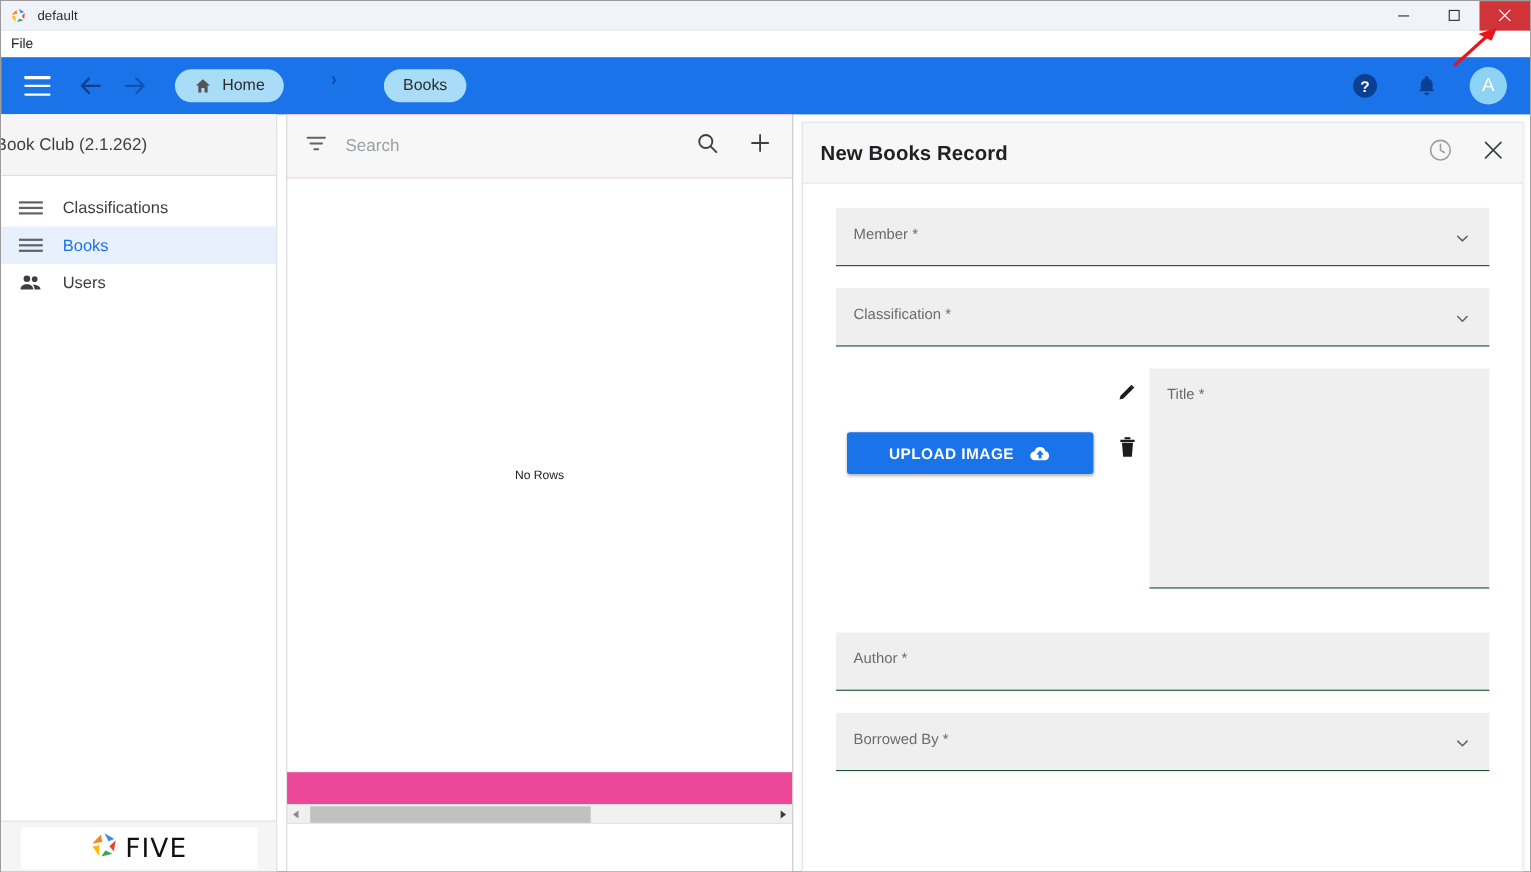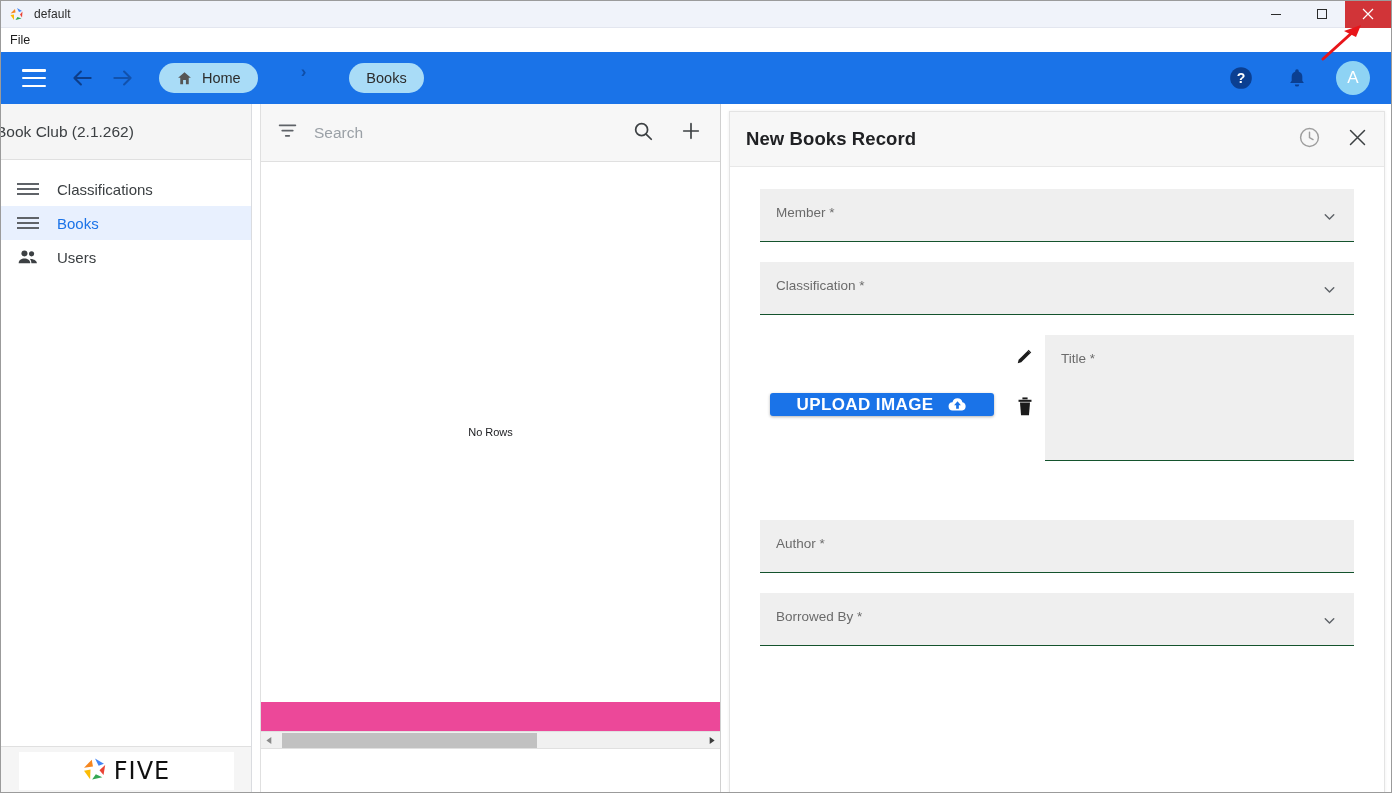--- a/index.html
+++ b/index.html
@@ -158,30 +158,30 @@
   .rp-body { padding: 22px 30px 0 30px; }
 
   .field {
     background: #efefef; border-bottom: 1px solid #14532d;
     height: 53px; position: relative; margin-bottom: 20px;
   }
   .field .lbl {
     position: absolute; left: 16px; top: 16px; font-size: 13.5px; color: #6b6b6b;
   }
   .field .chev { position: absolute; right: 16px; top: 19px; }
-  .field.tall { height: 126px; }
+  .field.tall { height: 200px; }
 
   .image-row { display: flex; margin-bottom: 20px; }
   .upload-col { width: 255px; position: relative; height: 165px; }
   .btn-upload {
     position: absolute; left: 10px; top: 58px;
-    height: 23px; background: #1a73e8; color: #fff;
+    height: 38px; background: #1a73e8; color: #fff;
     border: none; border-radius: 3px; padding: 0 20px;
     display: flex; align-items: center; justify-content: center;
-    font-size: 17px; font-weight: bold; letter-spacing: .4px; width: 224px;
+    font-size: 14px; font-weight: bold; letter-spacing: .4px; width: 224px;
     box-shadow: 0 1px 3px rgba(0,0,0,.3);
     font-family: "Liberation Sans", sans-serif; cursor: pointer;
   }
   .btn-upload .cloud { margin-left: 13px; display: flex; }
   .icon-col { width: 30px; position: relative; height: 165px; }
   .icon-col .pen { position: absolute; top: 12px; left: 0; }
   .icon-col .trash { position: absolute; top: 62px; left: 2px; }
   .title-area { flex: 1; }
 
   

